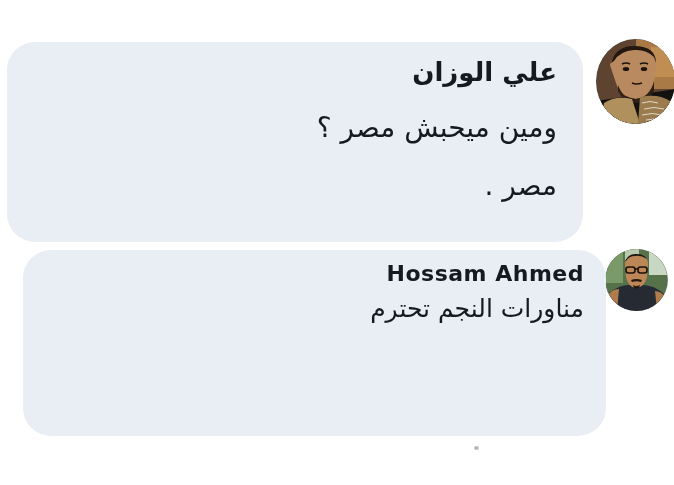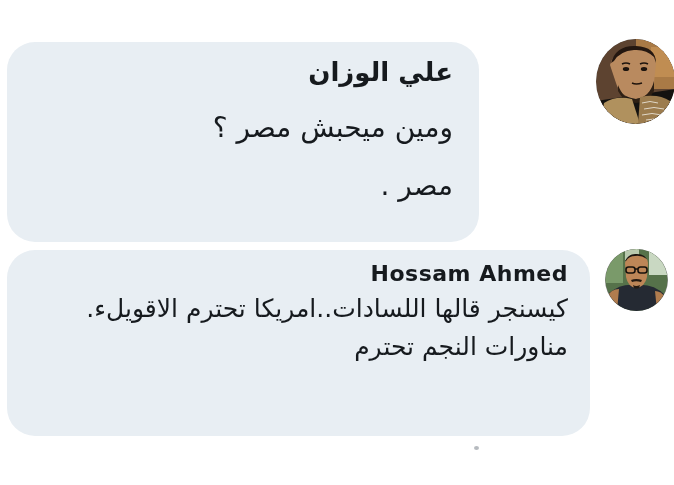--- a/index.html
+++ b/index.html
@@ -4,22 +4,22 @@
 <style>
   html,body { margin:0; padding:0; background:#ffffff; }
   .canvas {
     position:relative; width:674px; height:485px; background:#ffffff;
     overflow:hidden; font-family:"DejaVu Sans", sans-serif;
   }
   .bubble {
     position:absolute; background:#e8eef3; border-radius:28px;
     color:#161a1e; text-align:right; box-sizing:border-box;
   }
-  .bubble-1 { left:7px; top:42px; width:472px; height:200px; padding:9px 26px 0 18px; }
-  .bubble-2 { left:7px; top:250px; width:583px; height:186px; padding:7px 22px 0 18px; }
+  .bubble-1 { left:7px; top:42px; width:576px; height:200px; padding:9px 26px 0 18px; }
+  .bubble-2 { left:23px; top:250px; width:583px; height:186px; padding:7px 22px 0 18px; }
   .author { font-weight:bold; }
   .bubble-1 .author { font-size:26px; line-height:42px; }
   .bubble-2 .author { font-size:22px; line-height:33px; letter-spacing:0.5px; }
   .msg-line { white-space:pre-wrap; }
   .bubble-1 .msg-line { font-size:28px; line-height:46px;margin-top:12px; }
   .bubble-2 .msg-line { font-size:25px; line-height:38px; }
   .avatar {
     position:absolute; border-radius:50%; overflow:hidden;
     background:#888; cursor:pointer;
   }
@@ -93,19 +93,18 @@
         <line x1="30" y1="20" x2="33" y2="20" stroke="#17120d" stroke-width="1.4"></line>
         <path d="M26 31 Q31 29 37 31 L36 33 Q31 31.5 27 33 Z" fill="#241a12"></path>
         <path d="M28 36 Q31 38 35 36 L34 39 Q31 40 29 39 Z" fill="#241a12"></path>
         <path d="M2 48 Q6 40 14 40 L12 62 L0 62 Z" fill="#b07c4e"></path>
         <path d="M60 48 Q56 42 50 42 L52 62 L63 62 Z" fill="#b07c4e"></path>
       </g>
     </svg>
   </div>
   <div class="bubble bubble-2" dir="rtl">
     <div class="author">Hossam Ahmed</div>
-    <div class="msg-line">كيسنجر قالها اللسادات..امريكا تحترم الاقويلء.</div>
     <div class="msg-line">مناورات النجم تحترم</div>
   </div>
 
   <div class="speck"></div>
 
 </div>
 
 </body></html>

